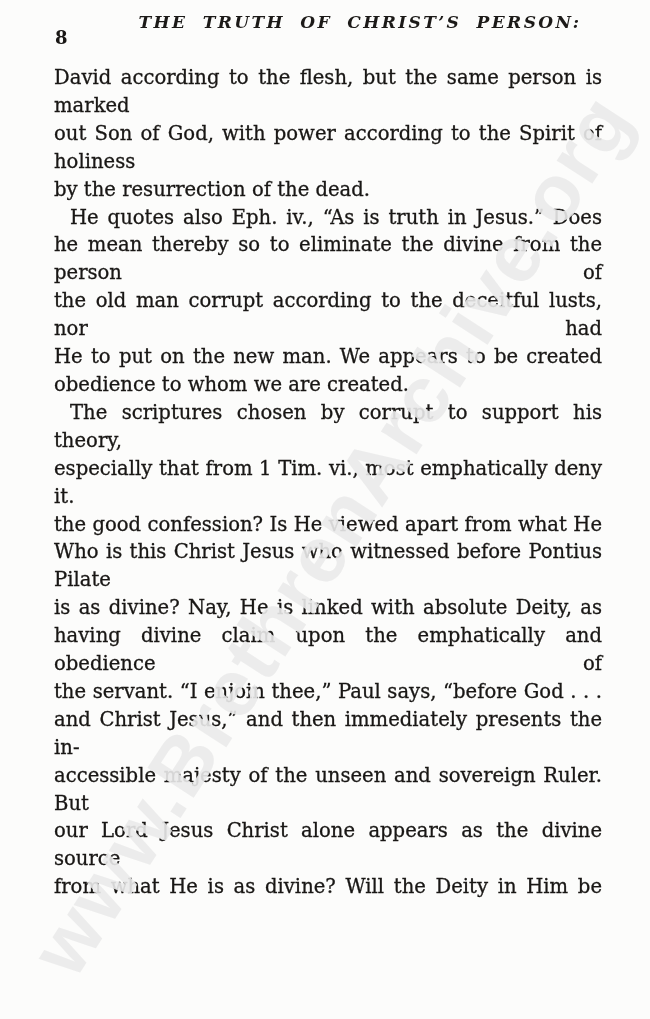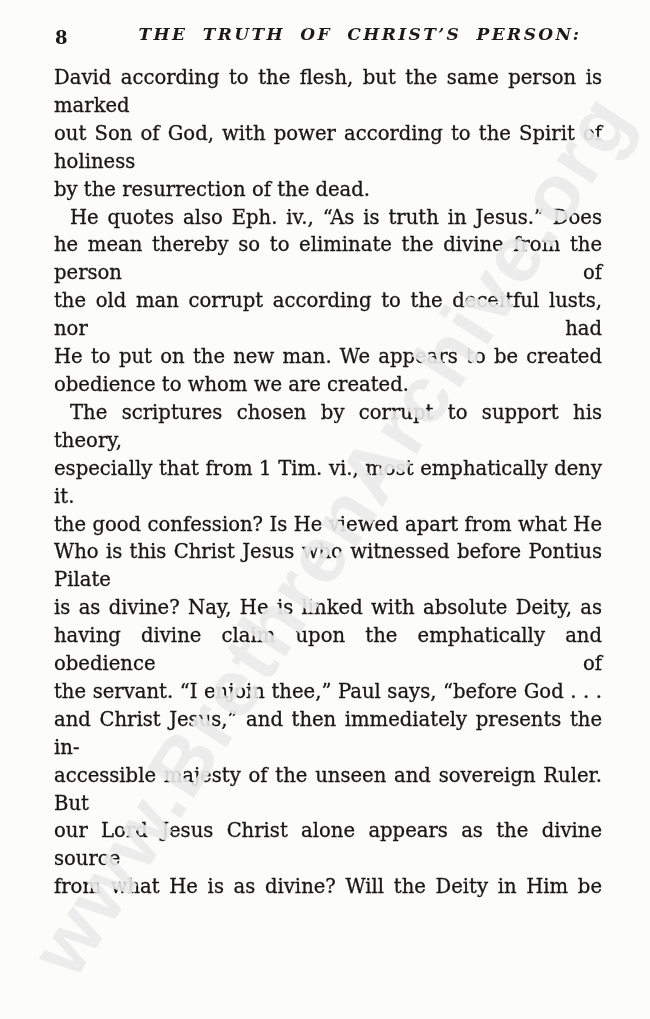--- a/index.html
+++ b/index.html
@@ -14,21 +14,21 @@
     font-family: "DejaVu Serif", serif;
     color: #191715;
   }
   
   .page-number {
     position: absolute; left: 55px; top: 27px;
     font-size: 18px; font-weight: bold;
     letter-spacing: 0.5px;
   }
   .running-header {
-    position: absolute; left: 100px; right: 30px; top: 24px;
+    position: absolute; left: 100px; right: 30px; top: 12px;
     text-align: center;
     font-style: italic; font-weight: bold;
     font-size: 17px;
     letter-spacing: 2.4px;
     word-spacing: 7px;
     white-space: nowrap;
     color: #1c1a18;
   }
   
   .text-block {

